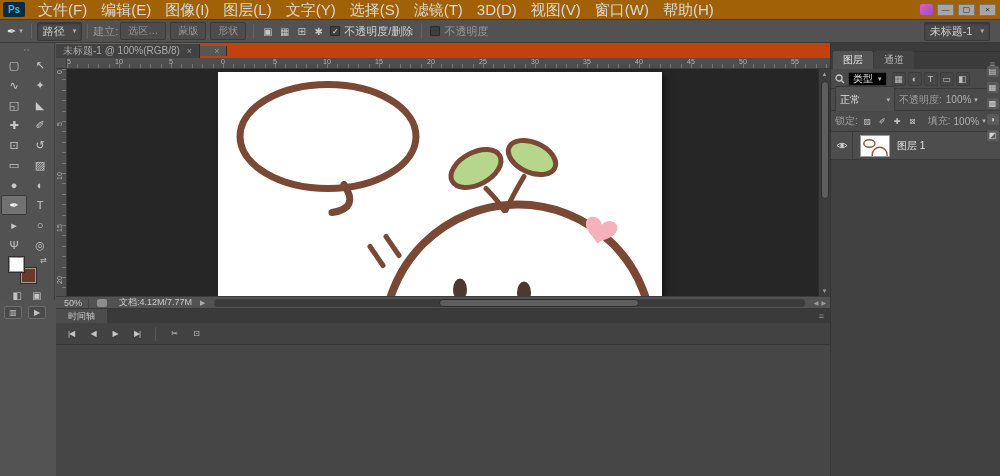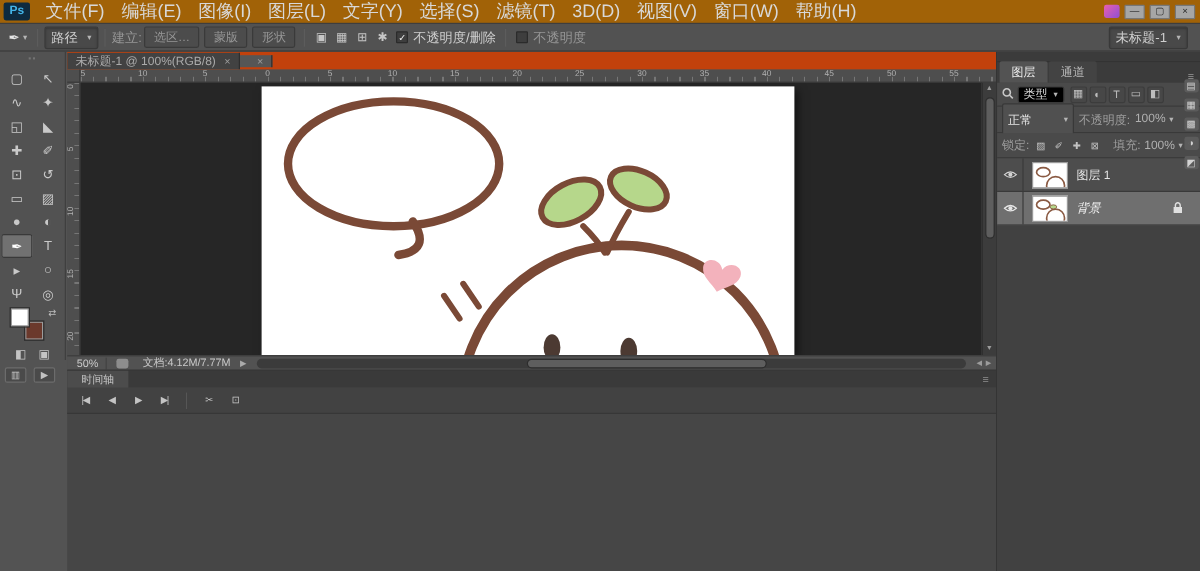--- a/index.html
+++ b/index.html
@@ -407,42 +407,20 @@
           </svg>
       </span>
       <span class="layer-thumb">
         <svg viewBox="0 0 30 22">
             <ellipse cx="9" cy="8" rx="6" ry="4" fill="none" stroke="#8a5a43" stroke-width="1.5"></ellipse>
             <circle cx="20" cy="20" r="8" fill="none" stroke="#8a5a43" stroke-width="1.5"></circle>
           </svg>
       </span>
       <span class="layer-name">图层 1</span>
     </div>
-    <div class="layer-row selected">
-      <span class="eye-cell">
-        <svg width="12" height="9" viewBox="0 0 12 9">
-            <path d="M1 4.5 Q6 0 11 4.5 Q6 9 1 4.5 Z" fill="none" stroke="#e6e6e6"></path>
-            <circle cx="6" cy="4.5" r="1.7" fill="#e6e6e6"></circle>
-          </svg>
-      </span>
-      <span class="layer-thumb">
-        <svg viewBox="0 0 30 22">
-            <ellipse cx="9" cy="7" rx="6" ry="4" fill="none" stroke="#8a5a43" stroke-width="1.5"></ellipse>
-            <circle cx="20" cy="19" r="8" fill="none" stroke="#8a5a43" stroke-width="1.5"></circle>
-            <ellipse cx="18" cy="9" rx="3" ry="1.8" fill="#b6d78b" stroke="#8a5a43" stroke-width="0.8"></ellipse>
-          </svg>
-      </span>
-      <span class="layer-name bgname">背景</span>
-      <span class="layer-lock">
-        <svg width="9" height="10" viewBox="0 0 9 10">
-            <rect x="1" y="4.5" width="7" height="5" fill="#e0e0e0"></rect>
-            <path d="M2.5 4.5 V3 a2 2 0 0 1 4 0 V4.5" fill="none" stroke="#e0e0e0" stroke-width="1.2"></path>
-          </svg>
-      </span>
-    </div>
     <div class="rp-fill"></div>
   </div>
 
   <div id="dock-strip">
       <span class="dock-icon">▤</span>
       <span class="dock-icon">▦</span>
       <span class="dock-icon">▩</span>
       <span class="dock-icon">◑</span>
       <span class="dock-icon">◩</span>
     </div>

